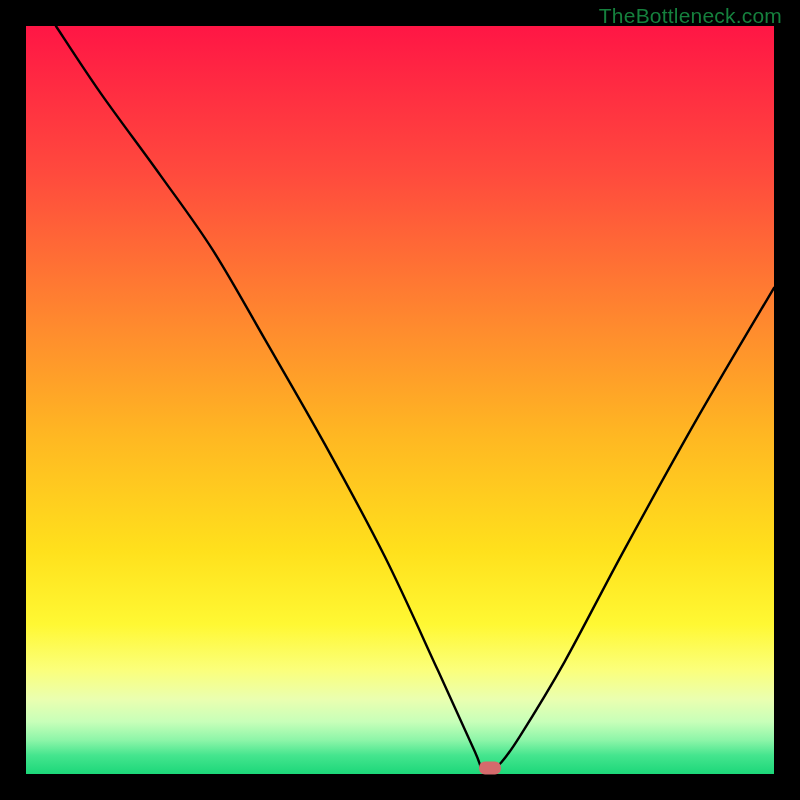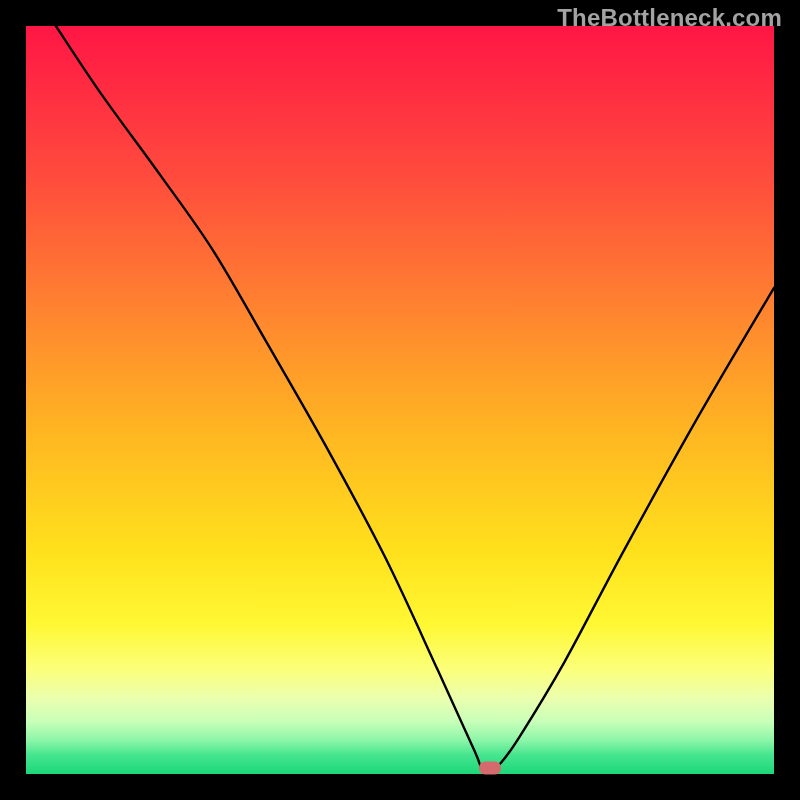--- a/index.html
+++ b/index.html
@@ -14,23 +14,23 @@
   .frame {
     position: relative;
     width: 800px;
     height: 800px;
     background: #000;
   }
   .watermark {
     position: absolute;
     top: 4px;
     right: 18px;
-    color: #a3a3a3;
-    font-size: 24px;
-    font-weight: 700;
+    color: #15803d;
+    font-size: 21px;
+    font-weight: 400;
     letter-spacing: 0.2px;
     z-index: 10;
   }
   .plot-outer {
     position: absolute;
     left: 26px;
     top: 26px;
     width: 748px;
     height: 748px;
     background: #000;

